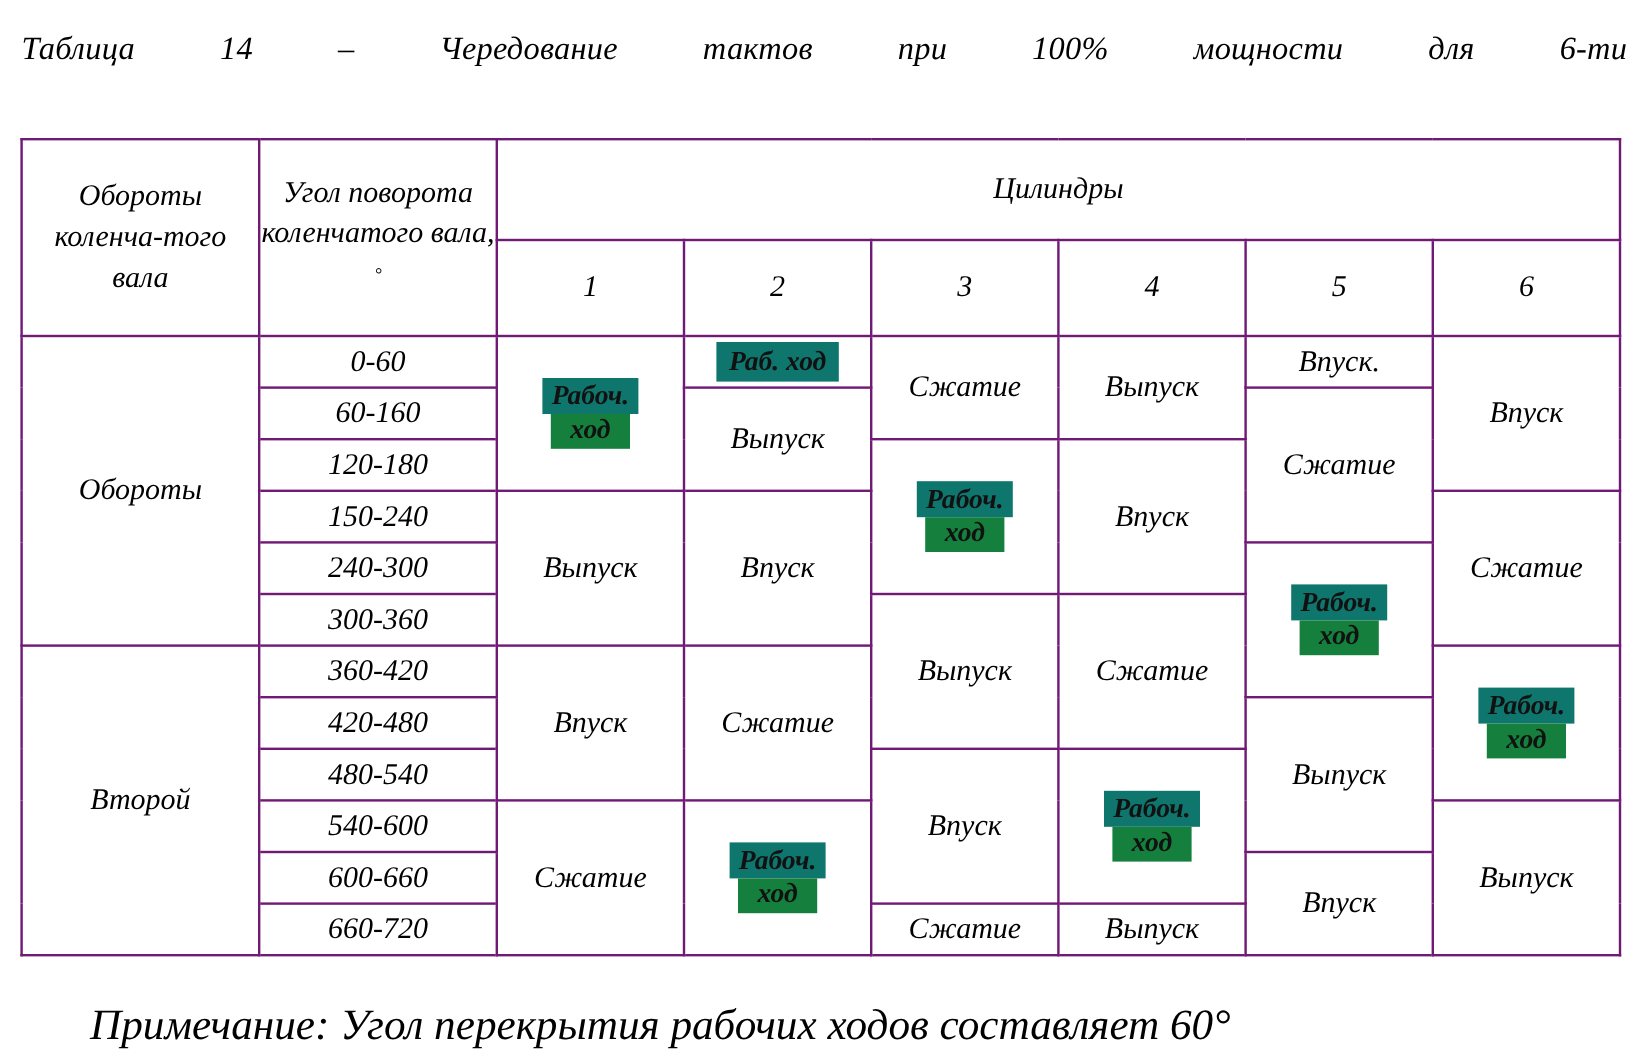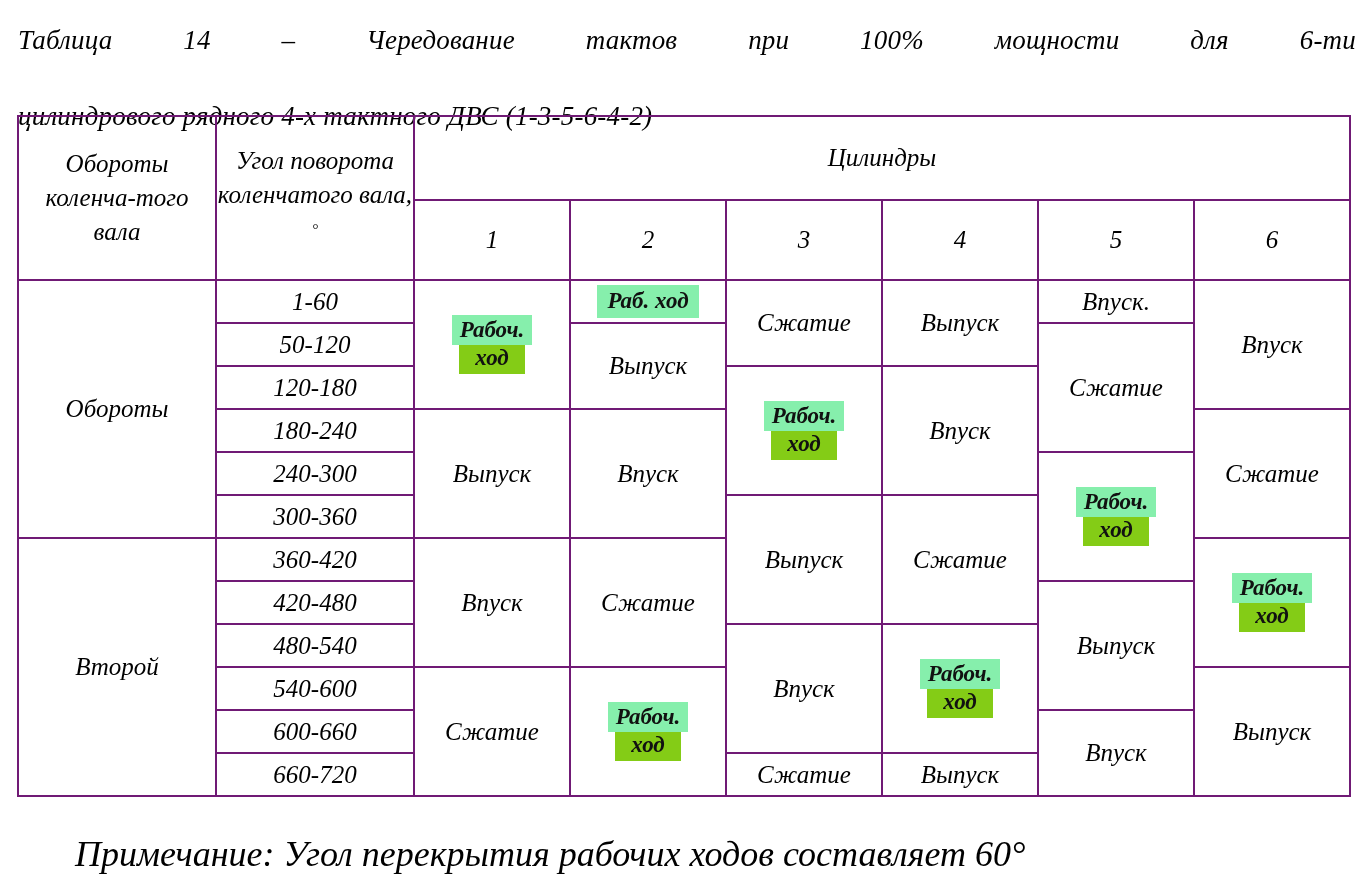--- a/index.html
+++ b/index.html
@@ -102,27 +102,27 @@
     position: relative;
     line-height: 1.05;
     text-align: center;
     font-style: italic;
     font-weight: bold;
     font-size: 23px;
     color: #111;
   }
   .power .top {
     display: block;
-    background: #86efac;
+    background: #0f766e;
     padding: 3px 8px 2px 8px;
     white-space: nowrap;
   }
   .power .bot {
     display: block;
-    background: #84cc16;
+    background: #15803d;
     padding: 1px 8px 4px 8px;
     margin: 0 auto;
     width: 62%;
     white-space: nowrap;
   }
   .power.single .top {
     padding: 4px 10px 4px 10px;
   }
 
   .note {
@@ -133,21 +133,20 @@
     font-size: 36px;
   }
 </style>
 </head>
 <body>
 
 <div class="page">
 
   <div class="caption">
     <span class="line1">Таблица 14 – Чередование тактов при 100% мощности для  6-ти</span>
-    <span class="line2">цилиндрового рядного 4-х тактного ДВС (1-3-5-6-4-2)</span>
   </div>
 
   <table class="main">
     <colgroup>
       <col class="hdr-rpm">
         <col class="hdr-angle">
       <col class="cyl-col">
         <col class="cyl-col">
         <col class="cyl-col">
       <col class="cyl-col">
@@ -168,21 +167,21 @@
         <td class="cyl-num">1</td>
         <td class="cyl-num">2</td>
         <td class="cyl-num">3</td>
         <td class="cyl-num">4</td>
         <td class="cyl-num">5</td>
         <td class="cyl-num">6</td>
       </tr>
 
       <tr>
         <td class="rpm-cell" rowspan="6">Обороты</td>
-        <td class="angle-cell">1-60</td>
+        <td class="angle-cell">0-60</td>
 
         <td class="stroke-cell" rowspan="3">
           <span class="power">
             <span class="top">Рабоч.</span>
             <span class="bot">ход</span>
           </span>
         </td>
 
         <td class="stroke-cell">
           <span class="power single">
@@ -193,38 +192,38 @@
         <td class="stroke-cell" rowspan="2">Сжатие</td>
 
         <td class="stroke-cell" rowspan="2">Выпуск</td>
 
         <td class="stroke-cell">Впуск.</td>
 
         <td class="stroke-cell" rowspan="3">Впуск</td>
       </tr>
 
       <tr>
-        <td class="angle-cell">50-120</td>
+        <td class="angle-cell">60-160</td>
         <td class="stroke-cell" rowspan="2">Выпуск</td>
         <td class="stroke-cell" rowspan="3">Сжатие</td>
       </tr>
 
       <tr>
         <td class="angle-cell">120-180</td>
         <td class="stroke-cell" rowspan="3">
           <span class="power">
             <span class="top">Рабоч.</span>
             <span class="bot">ход</span>
           </span>
         </td>
         <td class="stroke-cell" rowspan="3">Впуск</td>
       </tr>
 
       <tr>
-        <td class="angle-cell">180-240</td>
+        <td class="angle-cell">150-240</td>
         <td class="stroke-cell" rowspan="3">Выпуск</td>
         <td class="stroke-cell" rowspan="3">Впуск</td>
         <td class="stroke-cell" rowspan="3">Сжатие</td>
       </tr>
 
       <tr>
         <td class="angle-cell">240-300</td>
         <td class="stroke-cell" rowspan="3">
           <span class="power">
             <span class="top">Рабоч.</span>

